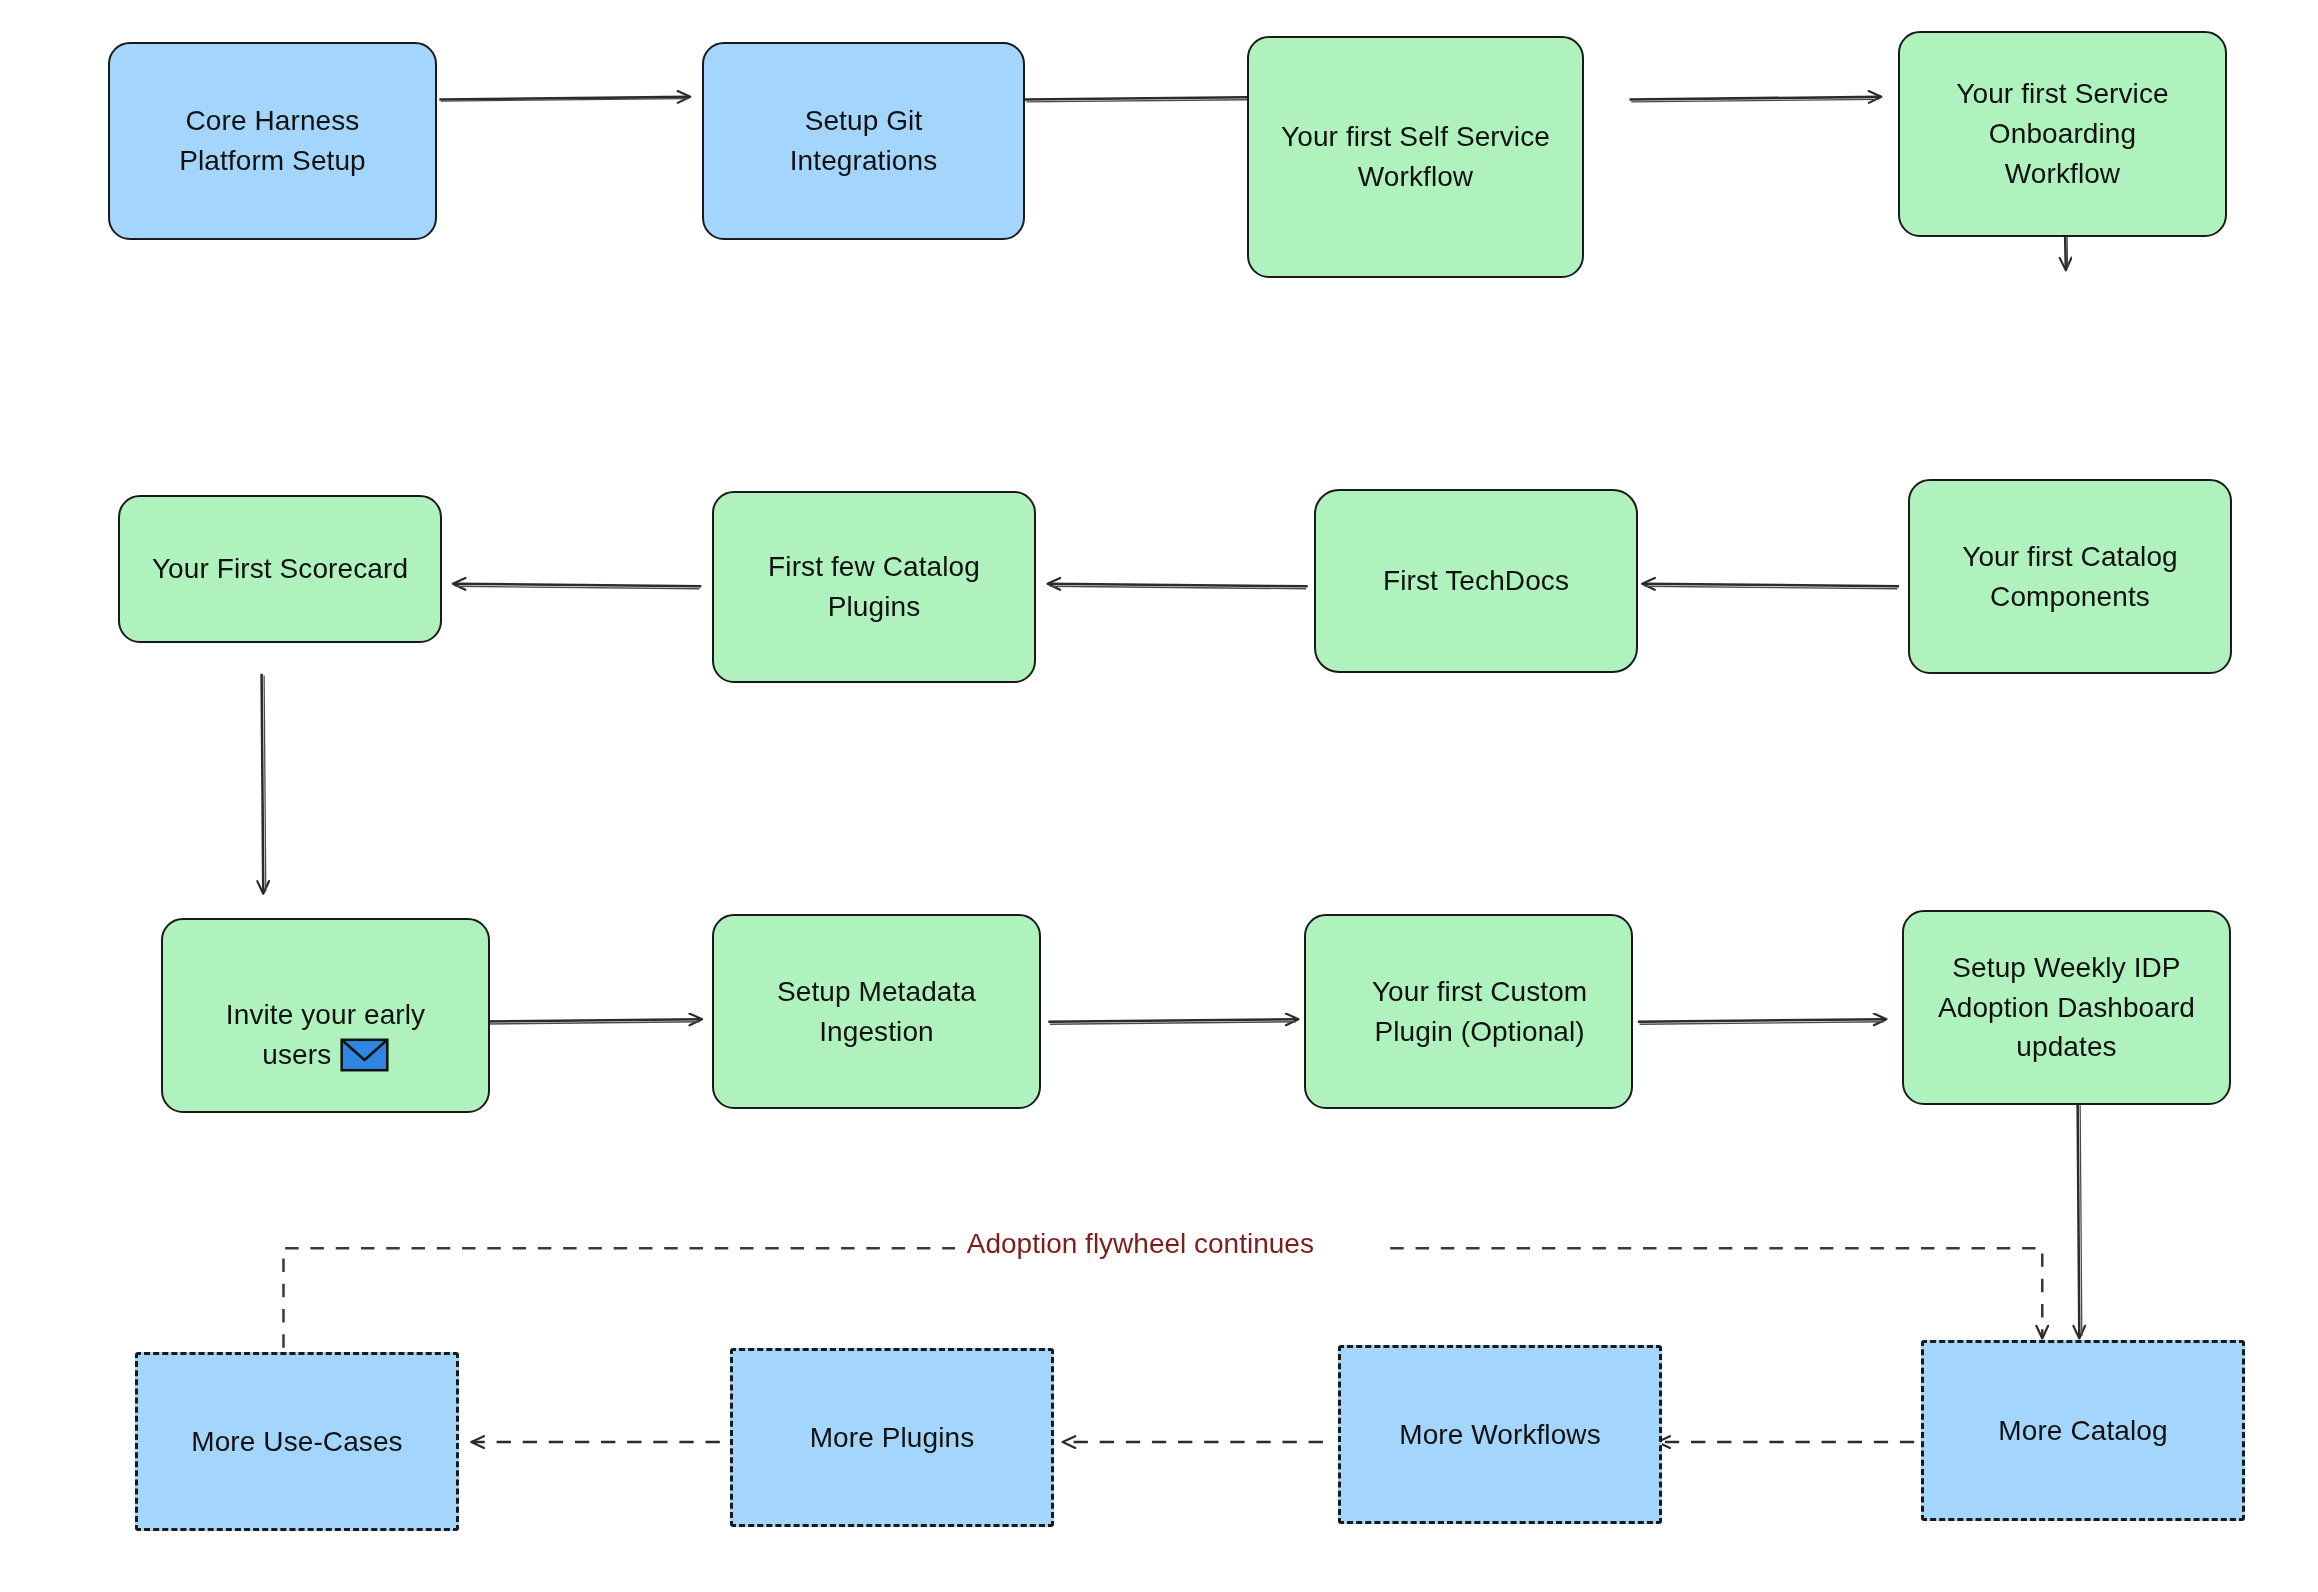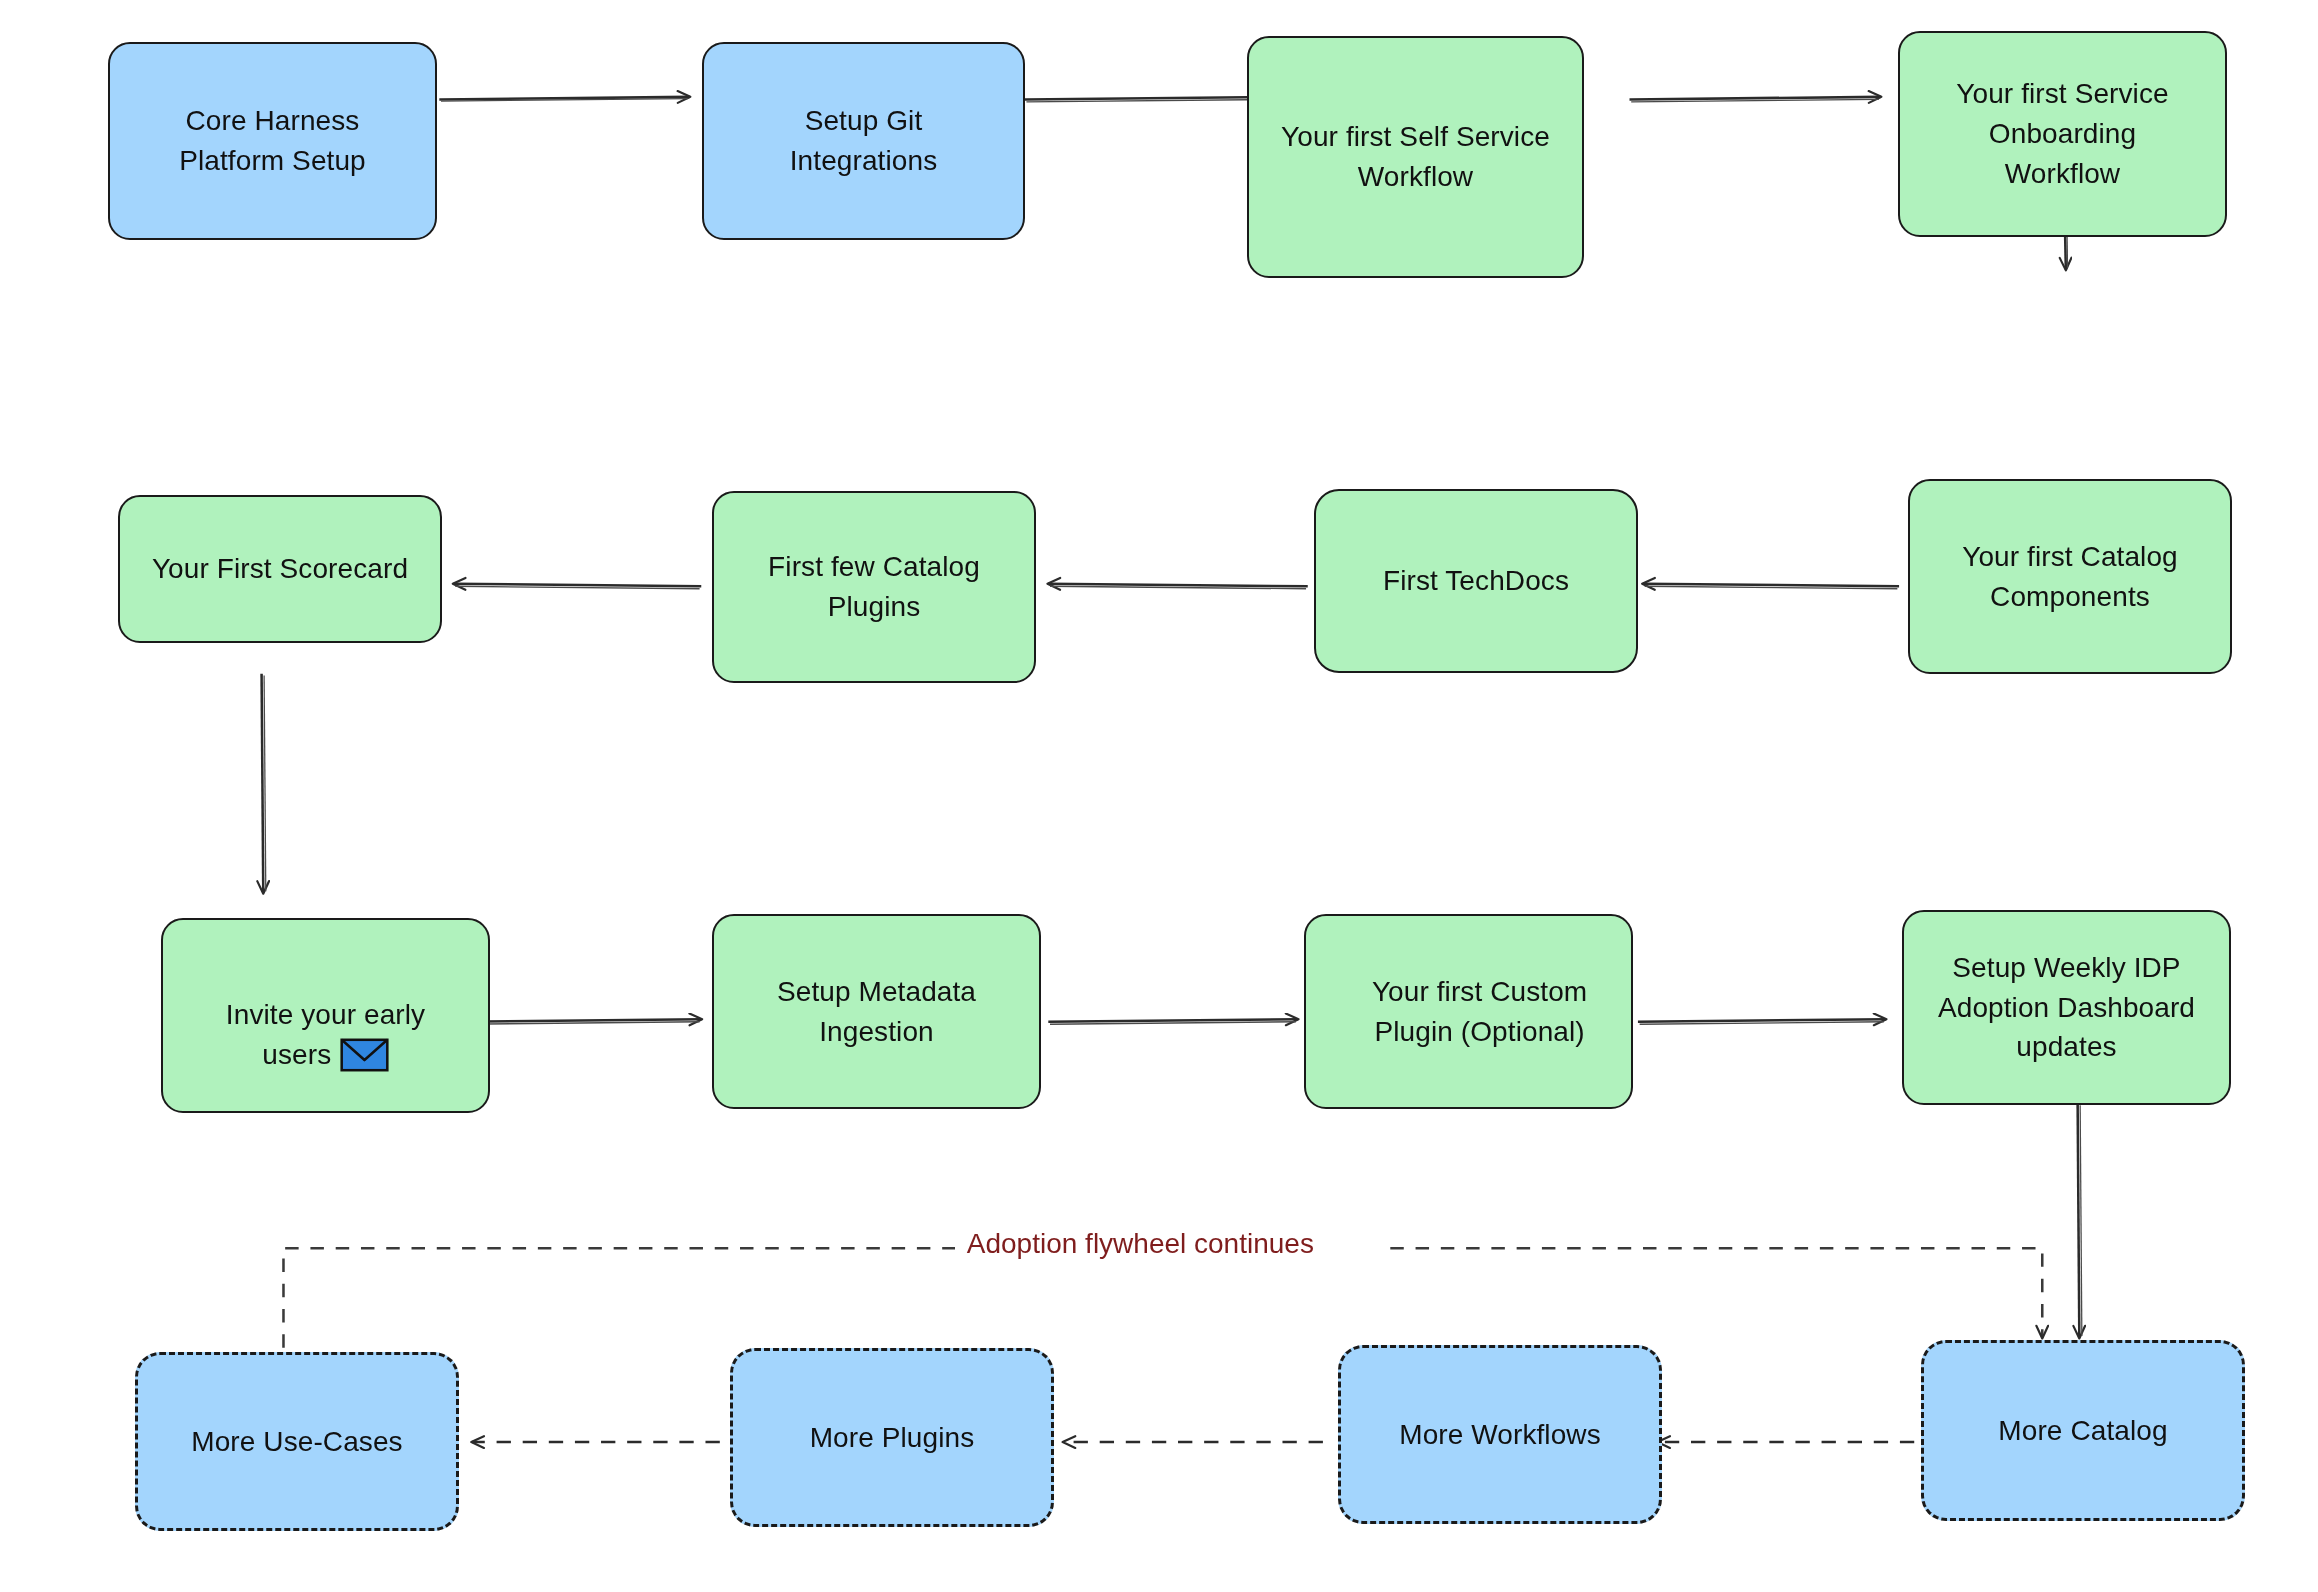--- a/index.html
+++ b/index.html
@@ -41,21 +41,21 @@
     padding: 6.7px 11.8px;
     z-index: 3;
   }
   .node .label {
     display: block;
     width: 100%;
     white-space: pre-line;
   }
   .node.blue  { background: #a3d5fd; }
   .node.green { background: #b0f2bd; }
-  .node.dashed { border-style: dashed; border-width: 3.4px; border-radius: 25px; }
+  .node.dashed { border-style: dashed; border-width: 3.4px; border-radius: 3px; }
 
   .env-wrap { display: inline-block; vertical-align: middle; }
   .envelope {
     display: inline-block;
     width: 49px;
     height: 34px;
     margin-left: 8.4px;
     vertical-align: -6.7px;
   }
 

